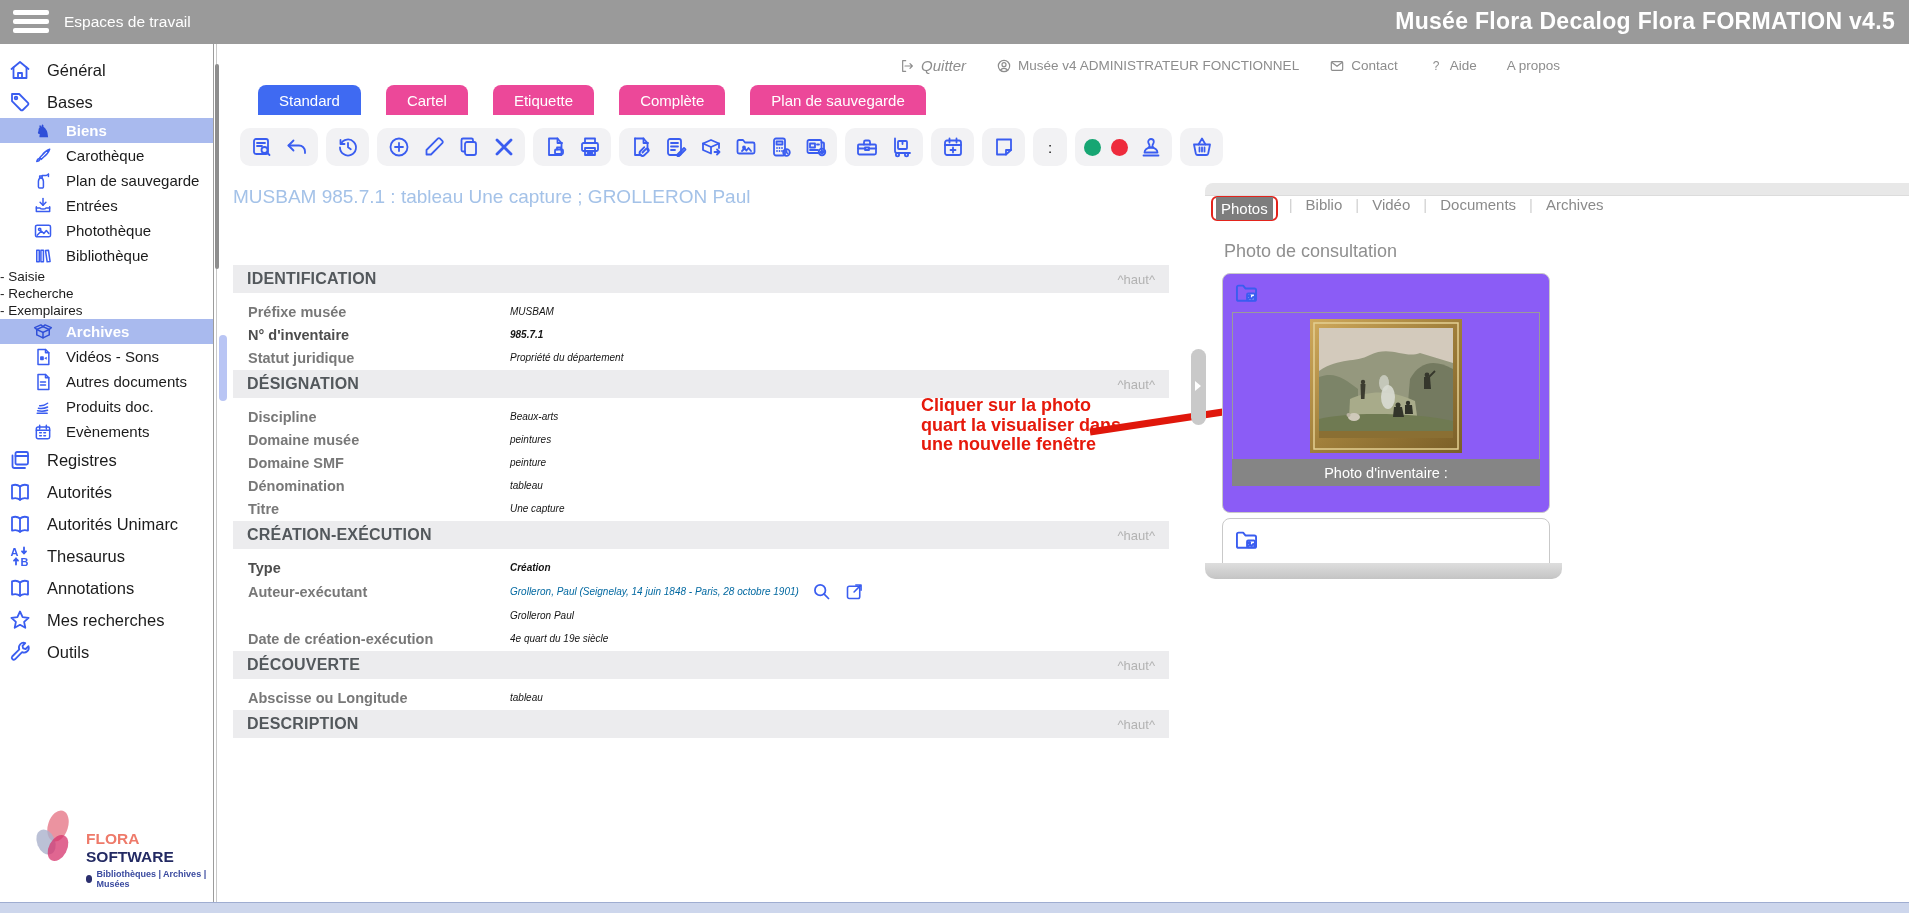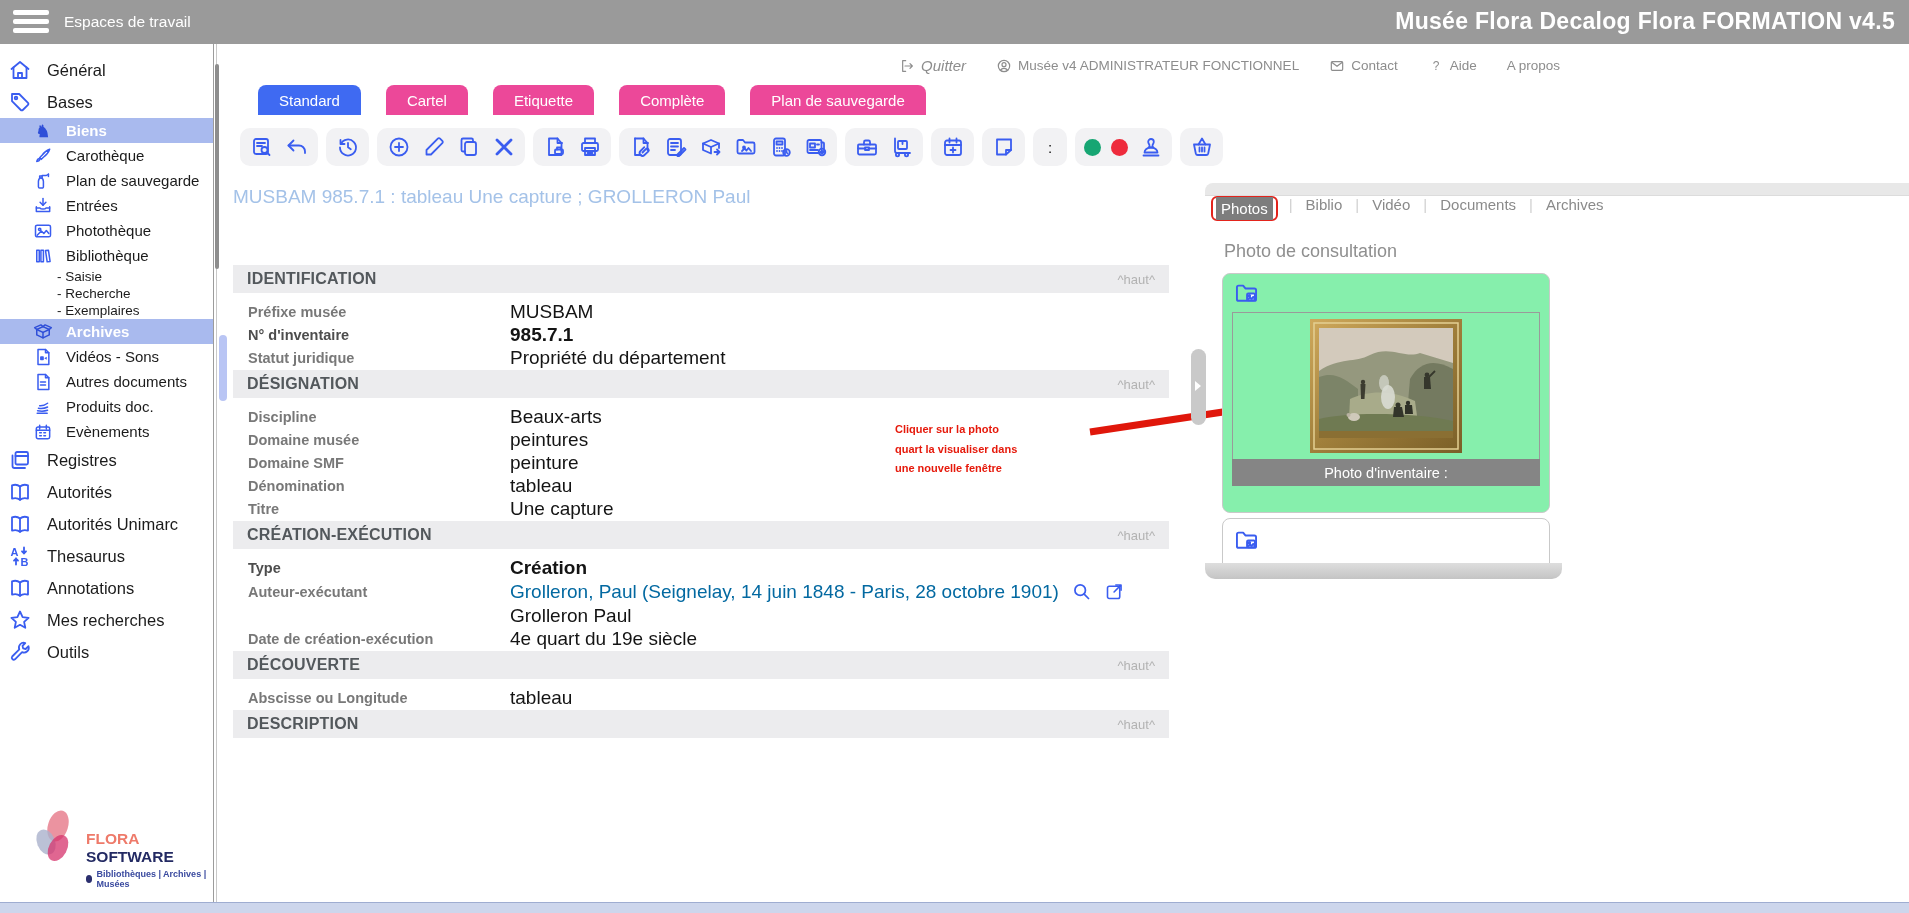--- a/index.html
+++ b/index.html
@@ -12,21 +12,21 @@
   .ws-label{position:absolute;left:64px;top:13px;font-size:15.5px;color:#fff;}
   .app-title{position:absolute;right:14px;top:8px;font-size:23px;font-weight:700;letter-spacing:.3px;}
 
   
   .sidebar{position:absolute;left:0;top:44px;width:213px;bottom:10px;background:#fff;border-right:1px solid #9c9c9c;}
   .sidebar:after{content:"";position:absolute;right:-4px;top:0;bottom:0;border-right:1px solid #c9c9c9;}
   .sb-nav{padding-top:10px;}
   .sb-item{display:flex;align-items:center;color:#1b1b1b;cursor:pointer;}
   .sb-item.lvl0{height:32px;padding-left:8px;font-size:16.5px;gap:15px;}
   .sb-item.lvl1{height:25px;padding-left:33px;font-size:15px;gap:13px;}
-  .sb-item.lvl2{height:17px;padding-left:57px;font-size:13.5px;}
+  .sb-item.lvl2{height:17px;font-size:13.5px;}
   .sb-item.active{background:#a9baee;color:#fff;font-weight:700;}
   .sb-ic{color:#3a5df0;display:flex;align-items:center;}
   .lvl0 .sb-ic svg{width:24px;height:24px;}
   .lvl1 .sb-ic svg{width:20px;height:20px;}
   .sb-item.active .sb-ic{color:#2f4fd8;}
   .logo{position:absolute;left:28px;bottom:14px;width:185px;}
   .logo .petals{float:left;margin-right:6px;}
   .logo .lg-line{font-size:15.5px;font-weight:700;padding-top:22px;}
   .lg-flora{color:#ee7a6a;} .lg-soft{color:#232a63;}
   .lg-tag{font-size:9px;font-weight:700;color:#3a4a9f;margin-top:3px;display:flex;align-items:center;gap:4px;}
@@ -63,40 +63,40 @@
 
   .sections{position:absolute;top:265px;left:233px;width:936px;}
   .band{height:28px;background:#ececee;display:flex;align-items:center;justify-content:space-between;padding:0 14px;}
   .band .b-title{font-size:16px;font-weight:700;color:#53585c;letter-spacing:.2px;}
   .band .haut{font-size:13px;color:#b2b2b2;cursor:pointer;}
   .rows{padding:7px 0 1px 0;}
   .frow{display:flex;align-items:center;height:23px;}
   .frow.tall{height:25px;}
   .frow .lbl{width:262px;padding-left:15px;font-weight:700;color:#787878;font-size:14.5px;flex:none;}
   .frow.bold .lbl{color:#4d4d4d;}
-  .frow .val{font-size:19px;color:#141414;}
+  .frow .val{font-size:10px;color:#141414;font-style:italic;}
   .frow.bold .val{font-weight:700;}
   .frow a.val{color:#0369a1;text-decoration:none;cursor:pointer;}
   .inline-ic{color:#3a5df0;margin-left:12px;display:inline-flex;cursor:pointer;}
   .inline-ic svg{width:21px;height:21px;}
 
   
-  .note-text{position:absolute;left:895px;top:396px;width:210px;color:#e6190b;font-weight:700;font-size:11px;line-height:19.5px;margin-top:24px;}
+  .note-text{position:absolute;left:921px;top:396px;width:210px;color:#e6190b;font-weight:700;font-size:18px;line-height:19.5px;}
   .note-arrow{position:absolute;left:1058px;top:378px;width:280px;height:64px;pointer-events:none;}
 
   
   .media-panel{position:absolute;left:1205px;top:183px;width:704px;height:400px;}
   .mp-strip{height:12px;background:#e8e8e8;border-radius:8px 0 0 0;border-bottom:1px solid #dcdcdc;}
   .mp-tabs{display:flex;align-items:flex-start;height:32px;padding-left:6px;font-size:15px;color:#8a8a8a;}
   .mp-ring{border:2px solid #e3241c;border-radius:6px;padding:2px 3px;margin-right:2px;}
   .mp-tab{cursor:pointer;padding:0 4px;white-space:nowrap;}
   .mp-tab.active{background:#7d7d7d;color:#fff;padding:3px 5px;}
   .mp-sep{color:#d0d0d0;margin:0 9px;}
   .mp-title{position:absolute;left:19px;top:58px;font-size:18px;color:#8f8f8f;}
-  .mp-card{position:absolute;left:17px;top:90px;width:326px;height:238px;border:1px solid #c9c9c9;border-radius:8px;background:#86efac;}
+  .mp-card{position:absolute;left:17px;top:90px;width:326px;height:238px;border:1px solid #c9c9c9;border-radius:8px;background:#8b5cf6;}
   .mp-folder{position:absolute;left:10px;top:6px;color:#3a5df0;cursor:pointer;}
   .mp-folder svg{width:27px;height:27px;}
   .mp-inner{position:absolute;left:9px;top:38px;right:9px;height:146px;border:1px solid #9a9a9a;display:flex;align-items:center;justify-content:center;}
   .mp-caption{position:absolute;left:9px;right:9px;top:185px;height:27px;background:#858585;color:#fff;display:flex;align-items:center;justify-content:center;font-size:14.5px;}
   .mp-card2{position:absolute;left:17px;top:335px;width:326px;height:52px;border:1px solid #c9c9c9;border-radius:8px;background:#fff;overflow:hidden;}
   .mp-bottom{position:absolute;left:0;top:380px;width:357px;height:16px;background:linear-gradient(#dedede,#c4c4c4);border-radius:0 0 10px 10px;}
   .collapse-handle{position:absolute;left:1191px;top:349px;width:15px;height:76px;background:#c9c9c9;border-radius:8px;cursor:pointer;}
   .collapse-handle:after{content:"";position:absolute;left:4px;top:32px;border-left:6px solid #fff;border-top:5px solid transparent;border-bottom:5px solid transparent;}
 
   .bottom-strip{position:absolute;left:0;bottom:0;width:100%;height:10px;background:#cdd6ec;border-top:1px solid #9fadd1;}

